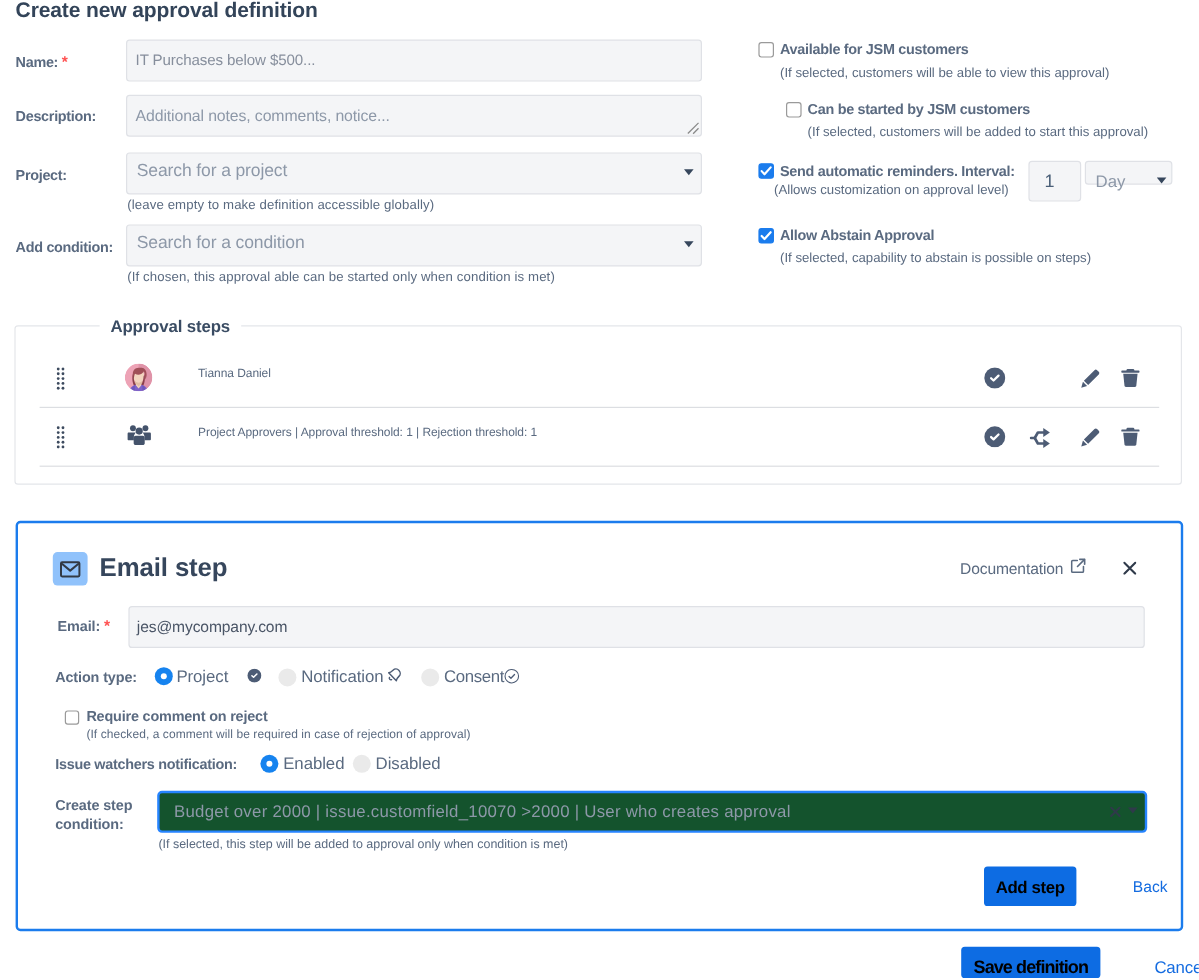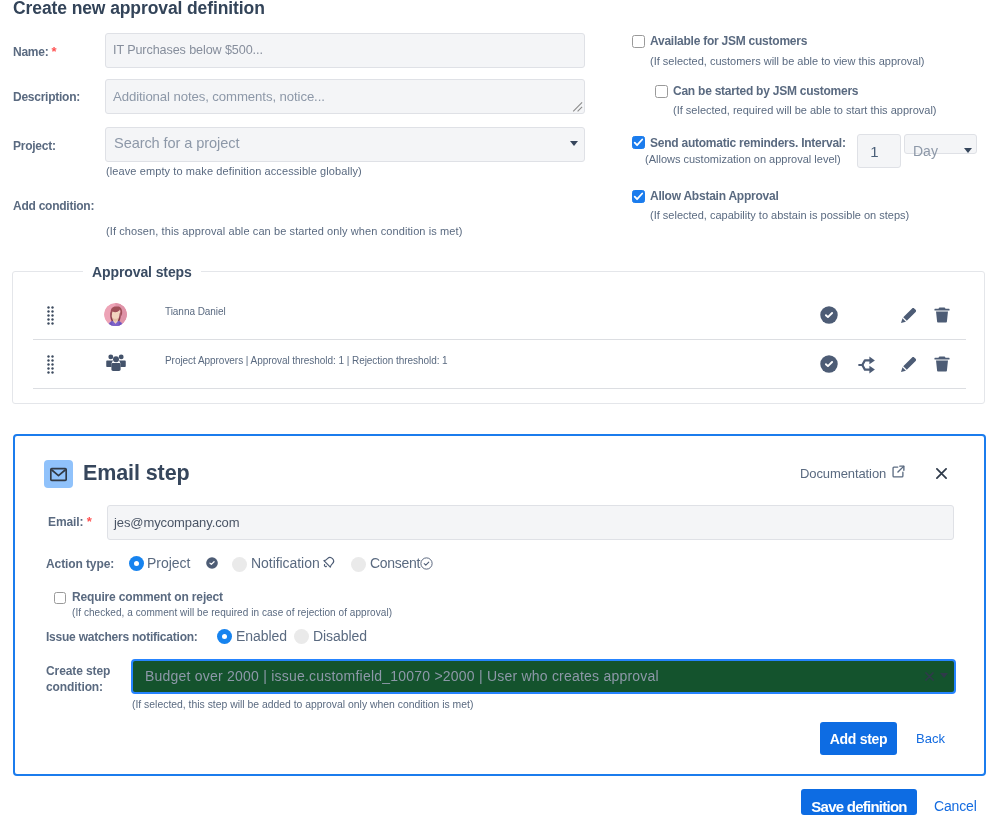--- a/index.html
+++ b/index.html
@@ -47,23 +47,23 @@
   .mailbadge{position:absolute;width:26px;height:26px;border-radius:4px;background:#90c2fb;}
   .doclink{position:absolute;font-size:13px;color:#5a6a80;letter-spacing:-0.1px;}
   .plabel{position:absolute;font-size:12px;font-weight:bold;color:#5a6a80;letter-spacing:-0.1px;}
   .radio{position:absolute;width:15px;height:15px;border-radius:50%;background:#eaeaea;}
   .radio.on{background:#1683ef;}
   .radio.on:after{content:"";position:absolute;left:4.7px;top:4.7px;width:5.6px;height:5.6px;
         border-radius:50%;background:#fff;}
   .rlabel{position:absolute;font-size:14px;color:#5a6a80;letter-spacing:-0.05px;}
 
   
-  .btn{position:absolute;background:#0d6ce3;color:#ffffff;border-radius:3px;
+  .btn{position:absolute;background:#0d6ce3;color:#000000;border-radius:3px;
        font-weight:bold;text-align:center;box-sizing:border-box;}
-  .linkbtn{position:absolute;color:#156ce0;font-size:13.5px;}
+  .linkbtn{position:absolute;color:#156ce0;font-size:13.5px;margin-left:28px;}
 </style>
 </head>
 <body>
 
 <div class="page">
   <div class="page-title">Create new approval definition</div>
 
   <div class="flabel" style="left:13px;top:44px">
     <span>Name:</span>
     <span class="req">*</span>
@@ -81,29 +81,33 @@
   </div>
 
   <div class="flabel" style="left:13px;top:139px">Project:</div>
   <div class="finput" style="left:105px;top:127px;width:480px;height:35px">
     <div class="ph" style="left:8px;top:7px;font-size:14.6px">Search for a project</div>
     <div class="caret" style="right:6px;top:13px"></div>
   </div>
   <div class="helptxt" style="left:106px;top:165px">(leave empty to make definition accessible globally)</div>
 
   <div class="flabel" style="left:13px;top:199px">Add condition:</div>
+  <div class="finput" style="left:105px;top:187px;width:480px;height:35px">
+    <div class="ph" style="left:8px;top:7px;font-size:14.6px">Search for a condition</div>
+    <div class="caret" style="right:6px;top:13px"></div>
+  </div>
   <div class="helptxt" style="left:106px;top:225px">(If chosen, this approval able can be started only when condition is met)</div>
 
   <div class="cbox" style="left:632px;top:35px"></div>
   <div class="cblabel" style="left:650px;top:34px">Available for JSM customers</div>
   <div class="cbsub" style="left:650px;top:55px">(If selected, customers will be able to view this approval)</div>
 
   <div class="cbox" style="left:655px;top:85px"></div>
   <div class="cblabel" style="left:673px;top:84px">Can be started by JSM customers</div>
-  <div class="cbsub" style="left:673px;top:104px">(If selected, required will be able to start this approval)</div>
+  <div class="cbsub" style="left:673px;top:104px">(If selected, customers will be added to start this approval)</div>
 
   <div class="cbox on" style="left:632px;top:136px">
       <svg width="13" height="13" viewBox="0 0 13 13">
         <path d="M2.7 6.6 5.1 9.2 10.2 3.5" fill="none" stroke="#fff" stroke-width="1.8" stroke-linecap="round" stroke-linejoin="round"></path>
       </svg>
     </div>
   <div class="cblabel" style="left:650px;top:136px">Send automatic reminders. Interval:</div>
   <div class="cbsub" style="left:645px;top:153px">(Allows customization on approval level)</div>
   <div class="finput" style="left:857px;top:134px;width:44px;height:34px">
     <div class="abs" style="left:0;right:9px;top:8px;text-align:center;font-size:15px;color:#4a5f78">1</div>

